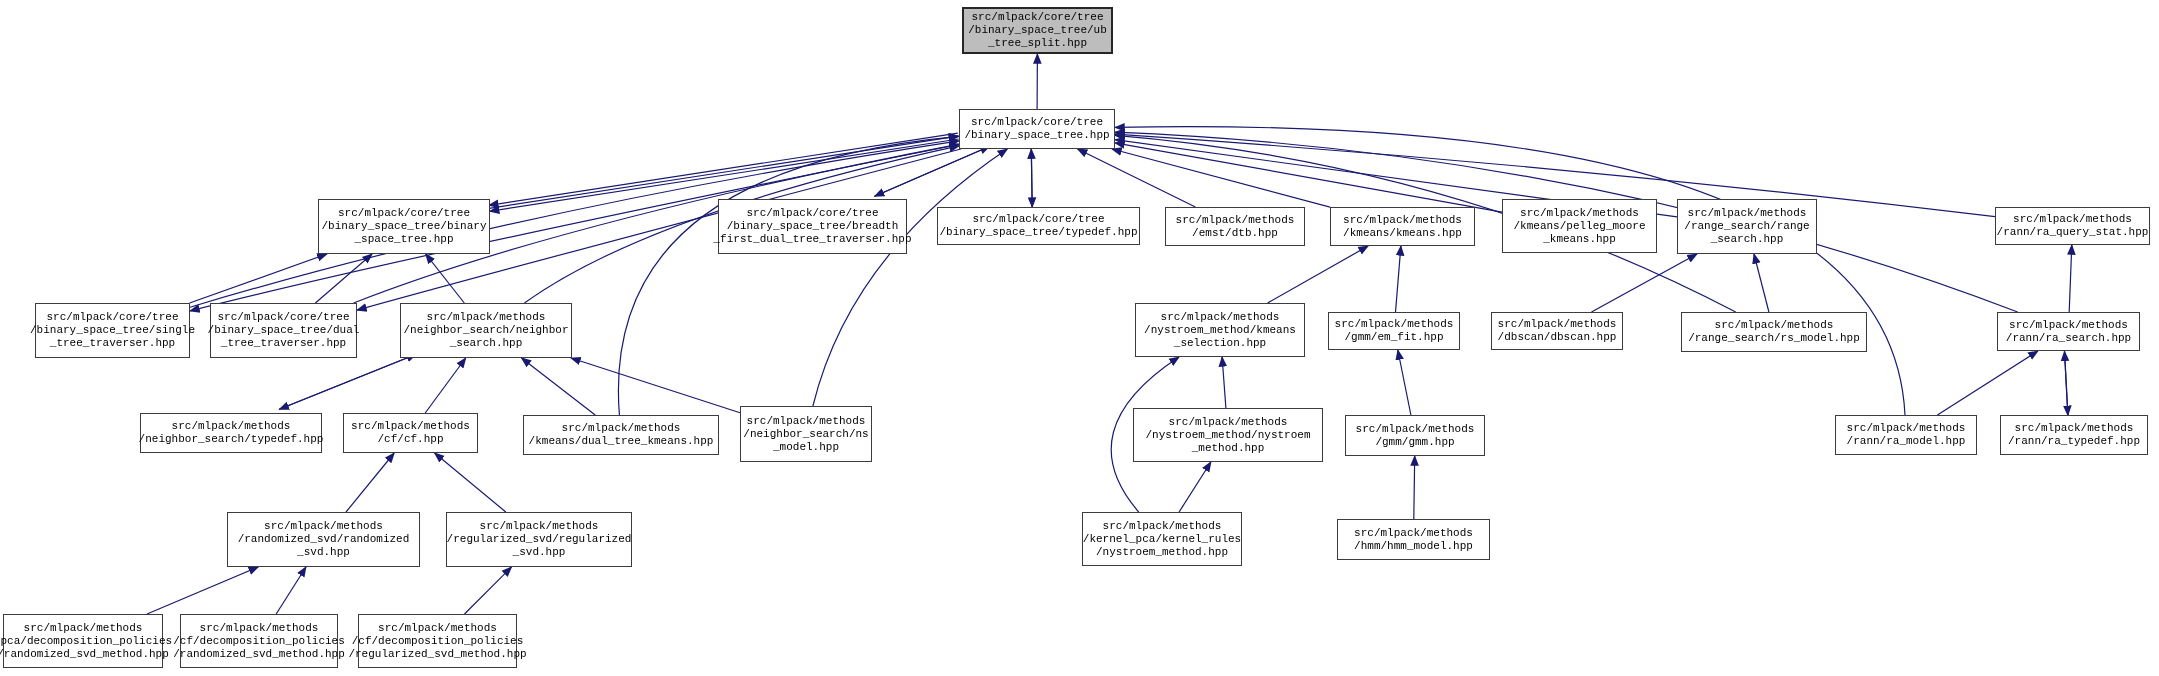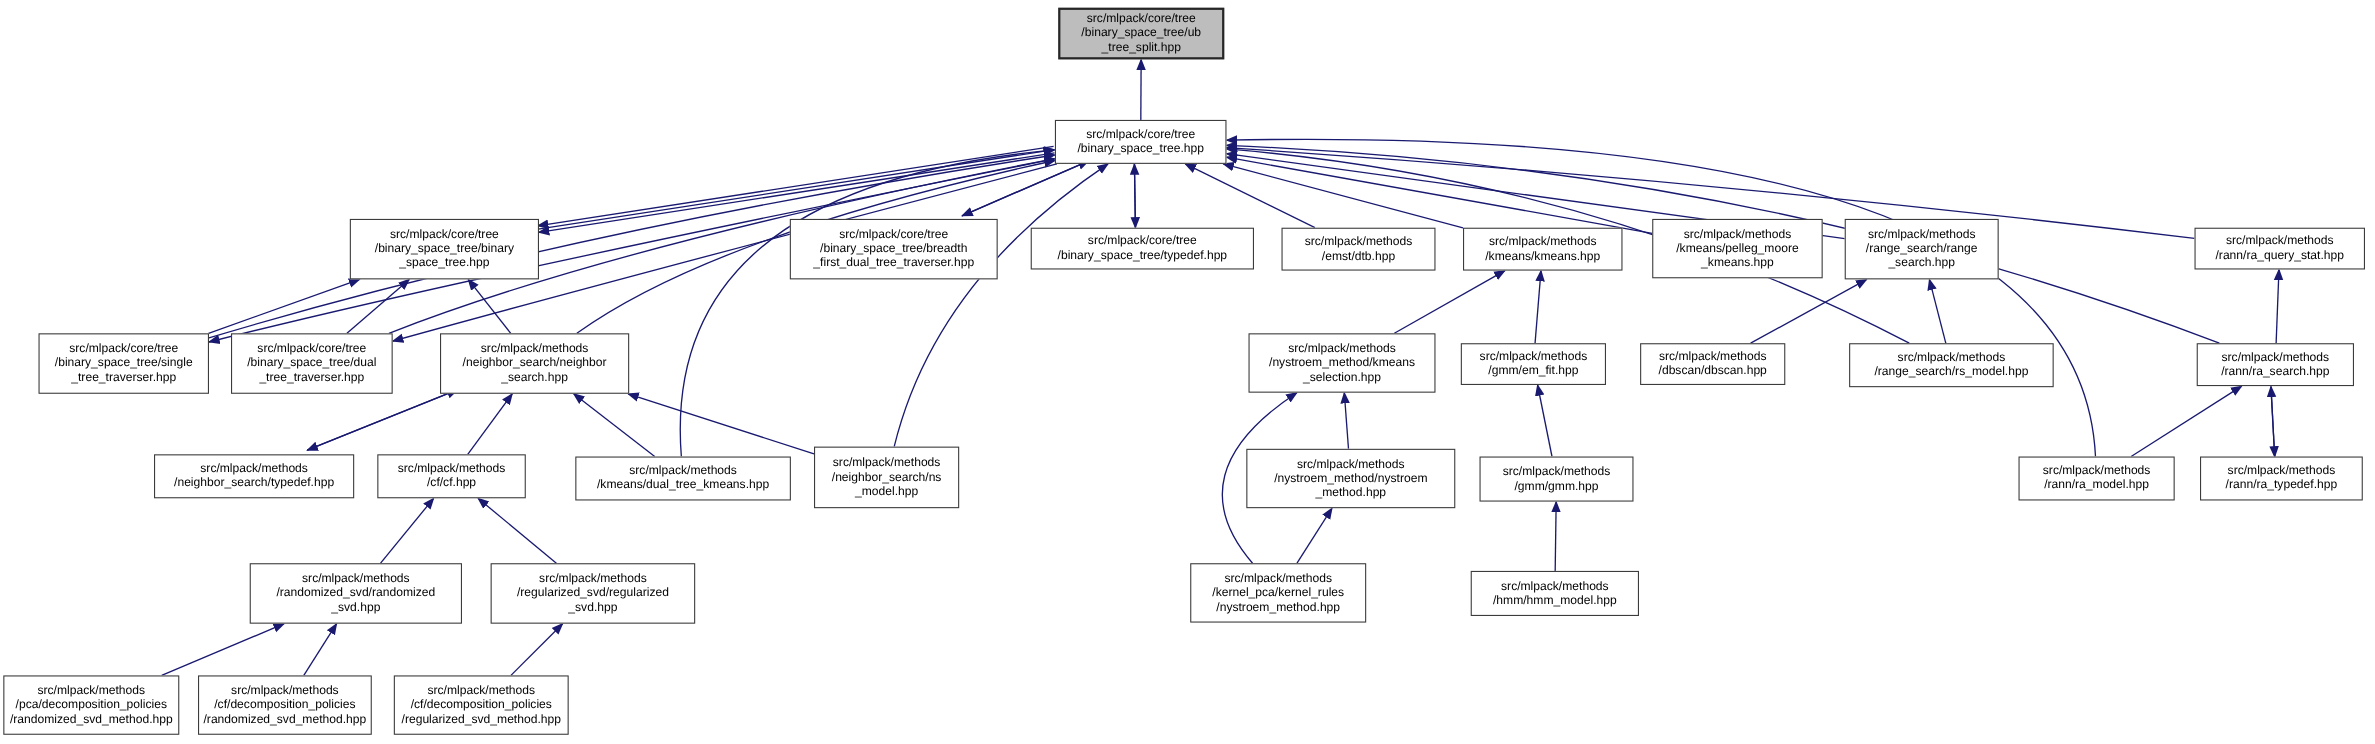--- a/index.html
+++ b/index.html
@@ -15,20 +15,21 @@
     position:absolute;
     display:flex;align-items:center;justify-content:center;
     text-align:center;
     white-space:pre-line;
     font-size:11px;line-height:13px;color:#000000;
     background:#ffffff;
     border:1px solid #3c3c3c;
     box-sizing:border-box;
     padding:0 3px;
     cursor:pointer;
+    font-family:Liberation Mono, monospace;
   }
   .node.root{
     background:#bdbdbd;
     border:2px solid #262626;
     cursor:default;
   }
 </style>
 </head>
 <body>
 

